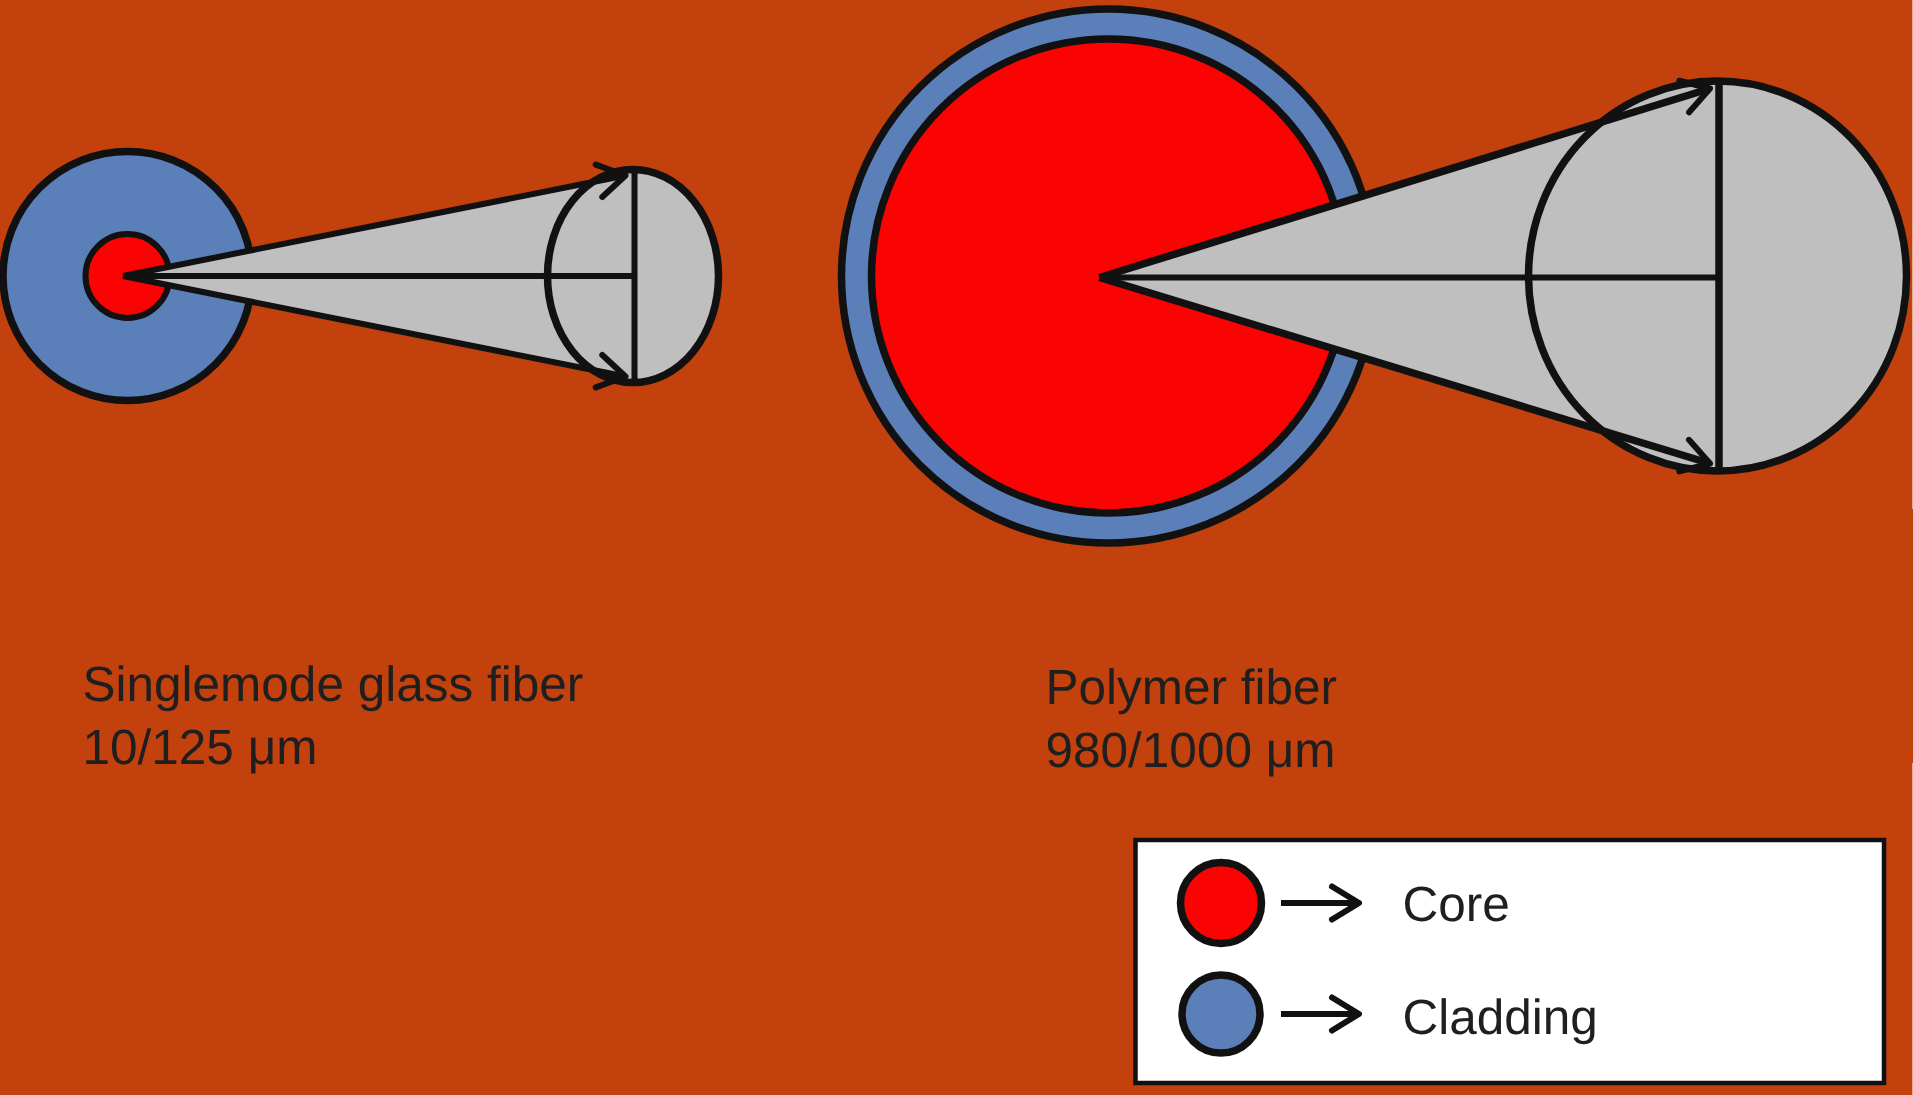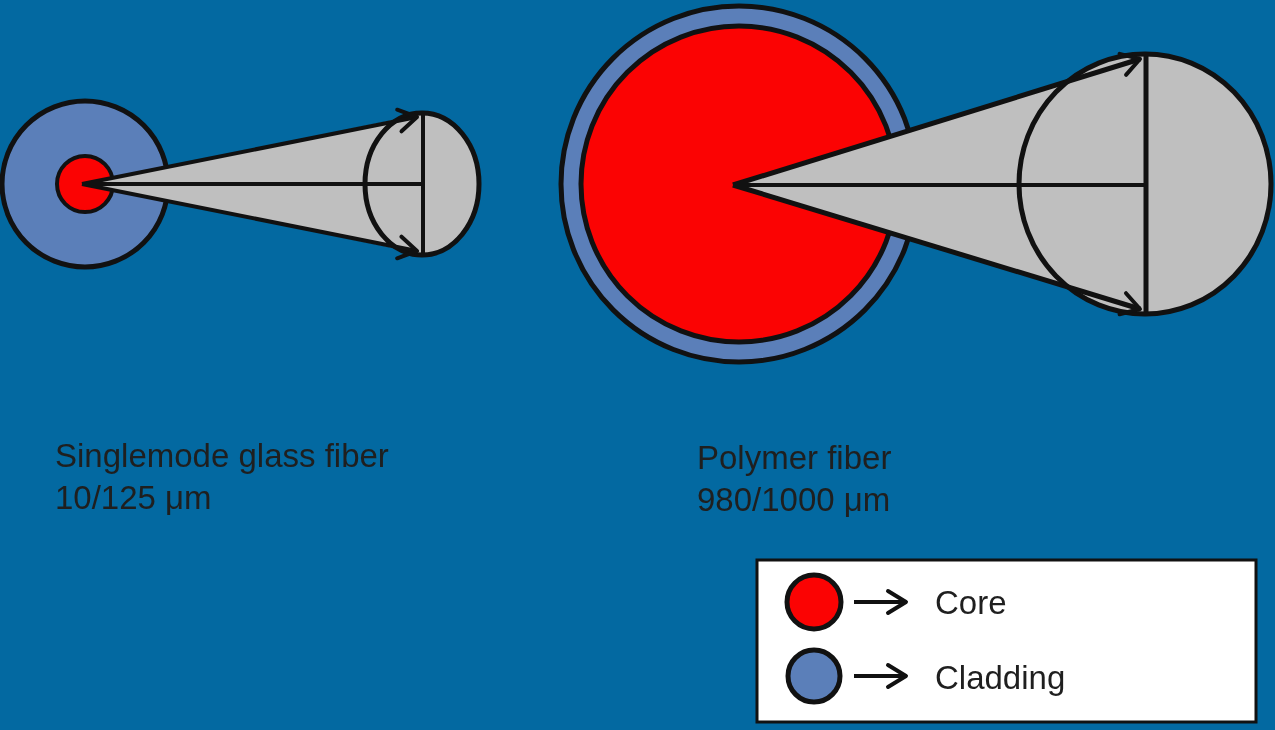--- a/index.html
+++ b/index.html
@@ -4,21 +4,21 @@
 <style>
   html, body {
     margin: 0;
     padding: 0;
     background: #ffffff;
   }
   .canvas {
     position: relative;
     width: 1275px;
     height: 730px;
-    background: #0369a1;
+    background: #c2410c;
     overflow: hidden;
     font-family: "Liberation Sans", sans-serif;
   }
   svg { display: block; }
   text.diagram-label {
     font-family: "Liberation Sans", sans-serif;
     font-size: 33px;
     fill: #1f1f1f;
   }
   text.legend-label {

